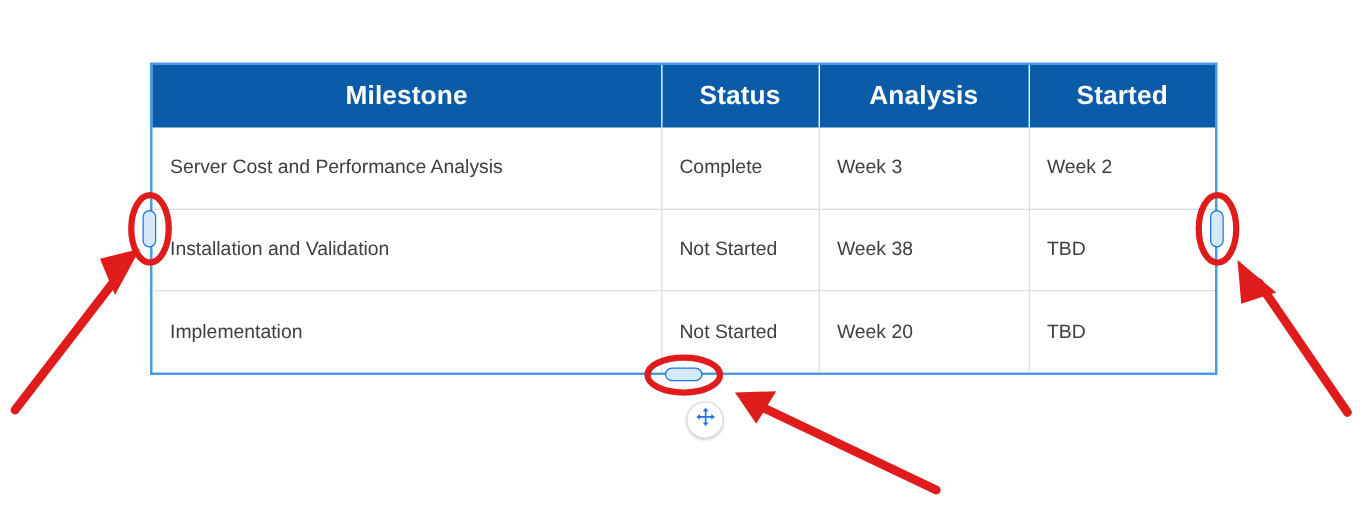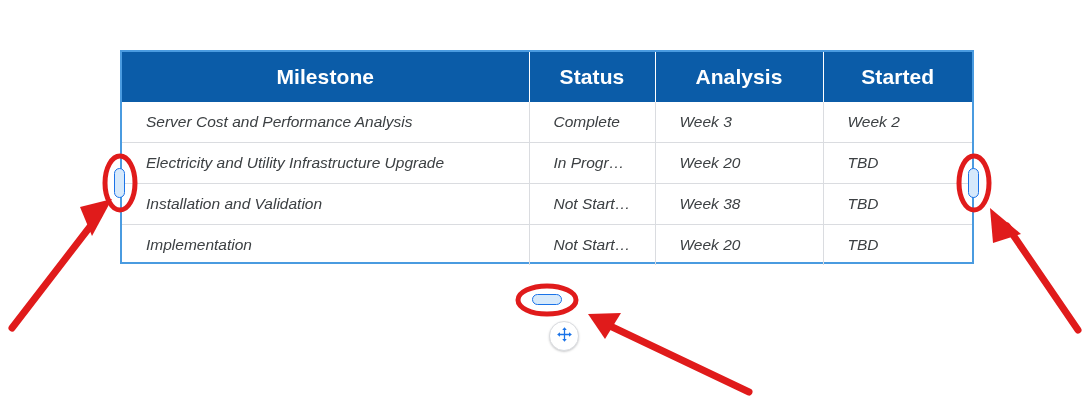--- a/index.html
+++ b/index.html
@@ -19,21 +19,21 @@
     position: absolute;
     inset: 0;
   }
 
   
   .table-wrap {
     position: absolute;
     left: 120px;
     top: 50px;
     width: 854px;
-    height: 214px;
+    height: 250px;
     box-sizing: border-box;
     border: 2px solid #4a9be0;
     background: #ffffff;
   }
   table.milestones {
     width: 100%;
     height: 100%;
     border-collapse: collapse;
     table-layout: fixed;
   }
@@ -47,29 +47,28 @@
     padding: 0 6px;
     border-right: 1px solid #ffffff;
     letter-spacing: .1px;
   }
   table.milestones th:last-child { border-right: none; }
 
   table.milestones td {
     height: 40px;
     font-size: 15.5px;
     color: #3c4043;
-    padding: 0 24px;
+    padding: 0 14px;
     text-align: left;
     vertical-align: middle;
     border-top: 1px solid #dadce0;
     border-right: 1px solid #dadce0;
     white-space: nowrap;
     overflow: hidden;
     text-overflow: ellipsis;
-    font-style: italic;
   }
   table.milestones td:last-child { border-right: none; margin-top: 15px; }
   table.milestones tbody tr:first-child td { border-top: none; }
 
   .col-milestone { width: 407px; }
   .col-status    { width: 126px; }
   .col-expected  { width: 168px; }
   .col-actual    { width: 149px; }
 
   
@@ -142,26 +141,20 @@
         </tr>
       </thead>
       <tbody>
         <tr>
           <td>Server Cost and Performance Analysis</td>
           <td>Complete</td>
           <td>Week 3</td>
           <td>Week 2</td>
         </tr>
         <tr>
-          <td>Electricity and Utility Infrastructure Upgrade</td>
-          <td>In Progress</td>
-          <td>Week 20</td>
-          <td>TBD</td>
-        </tr>
-        <tr>
           <td>Installation and Validation</td>
           <td>Not Started</td>
           <td>Week 38</td>
           <td>TBD</td>
         </tr>
         <tr>
           <td>Implementation</td>
           <td>Not Started</td>
           <td>Week 20</td>
           <td>TBD</td>

